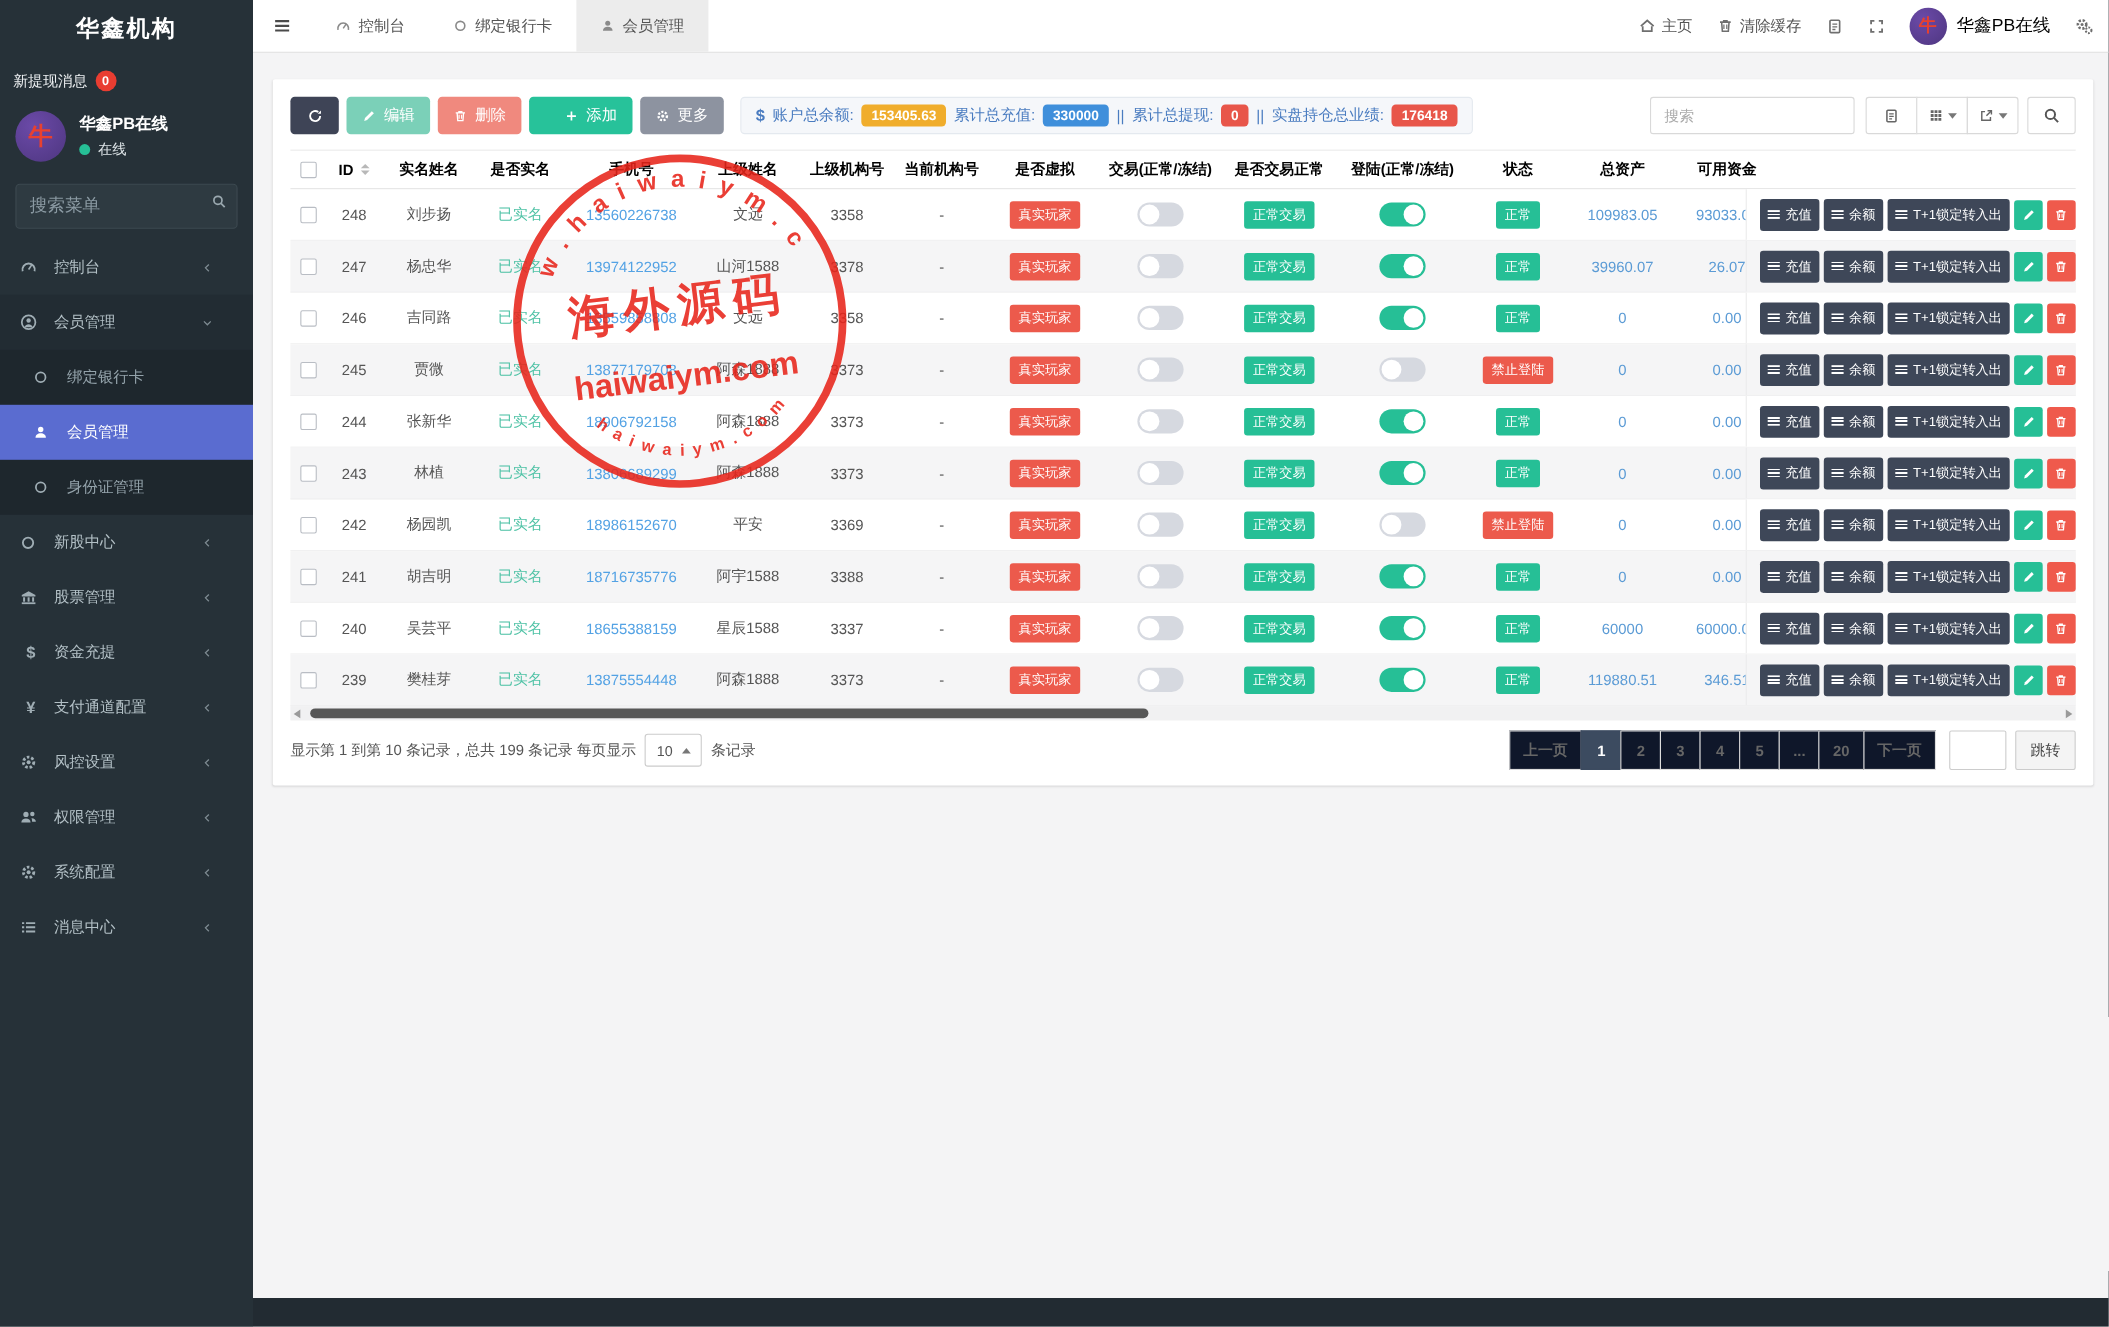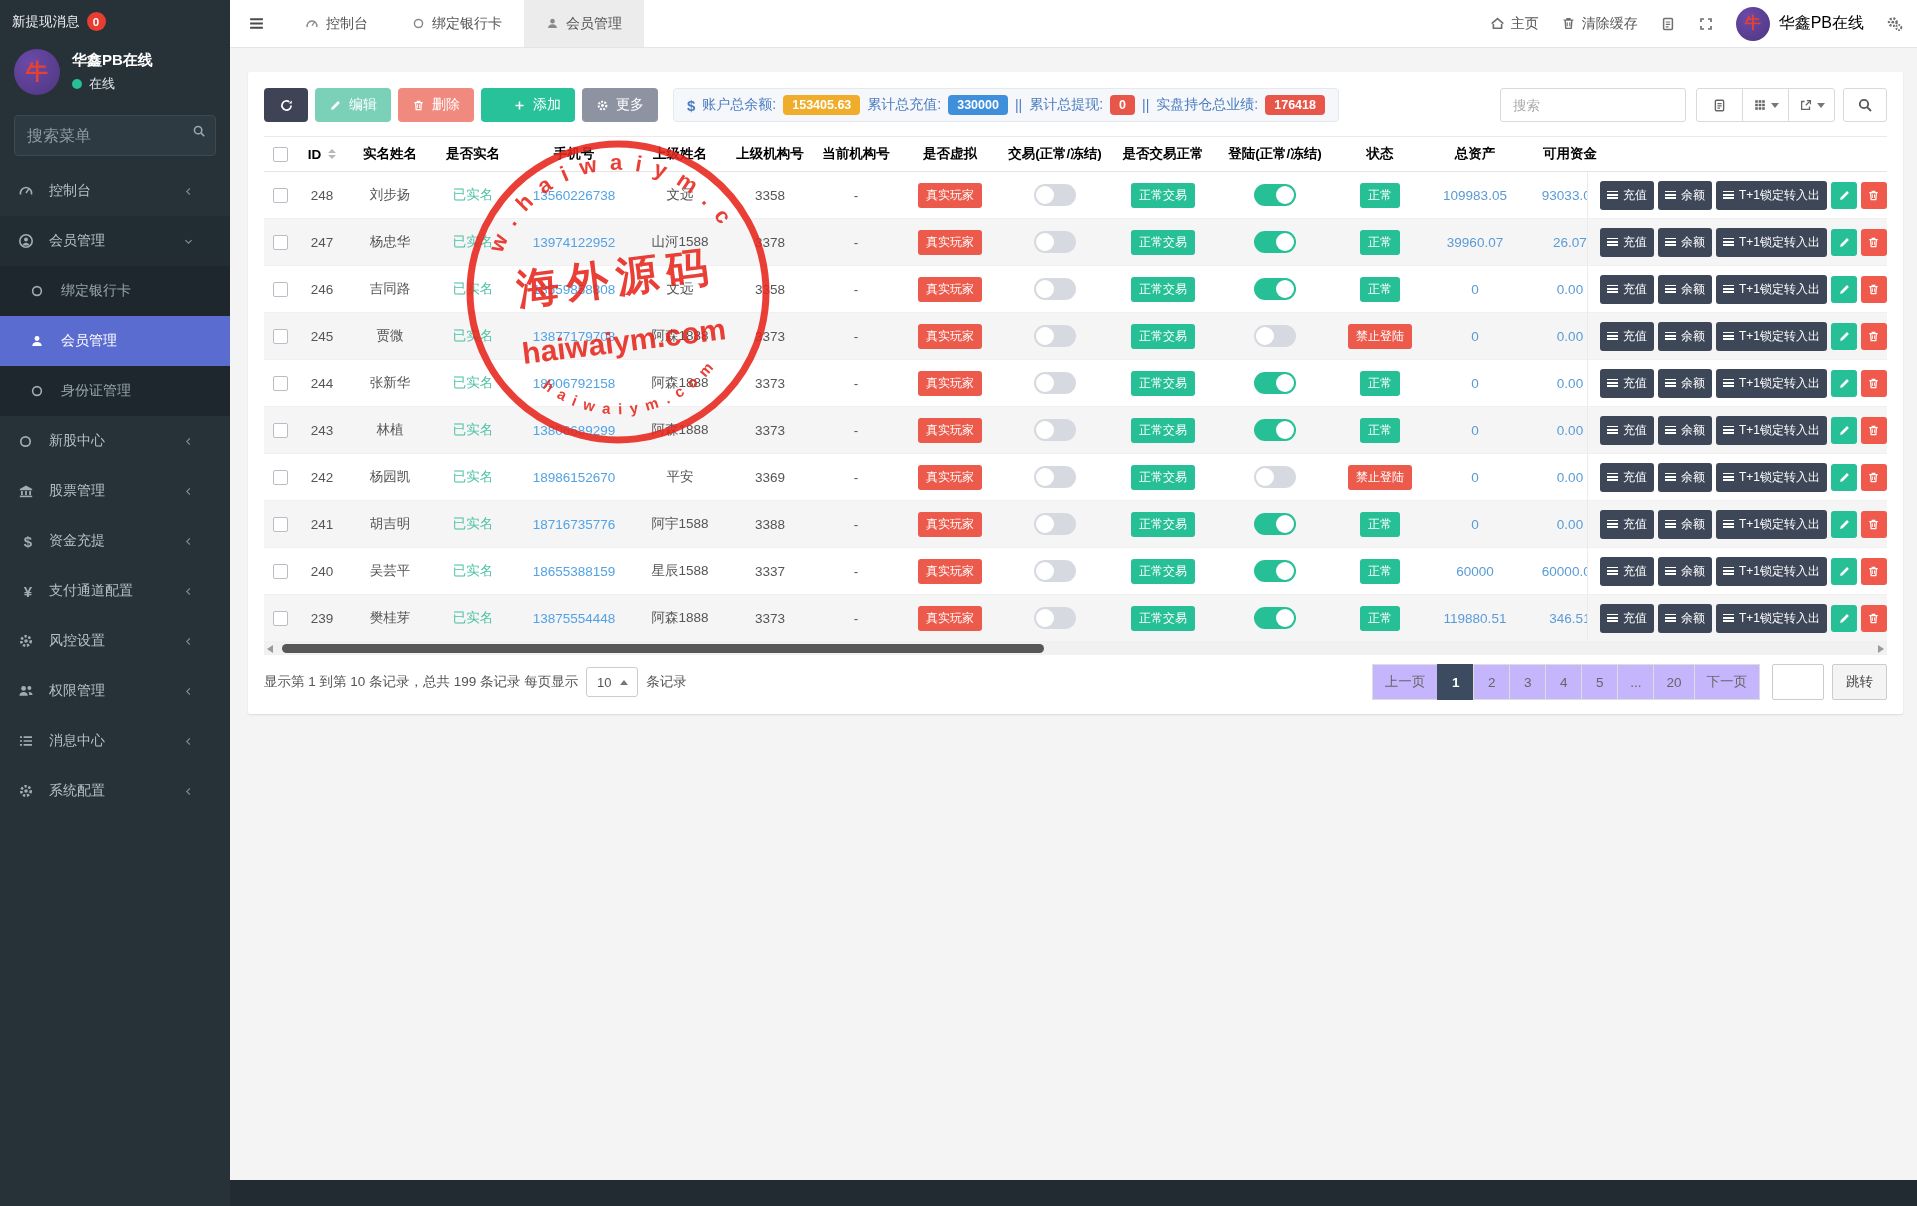--- a/index.html
+++ b/index.html
@@ -138,22 +138,22 @@
   .harrow.right { border-left:6px solid #9a9a9a; margin-left:auto; }
   .hthumb { width:762px; height:9px; border-radius:5px; background:#575757; margin-left:6px; }
 
   
   .tfoot { margin-top:9px; display:flex; align-items:center; width:1623px; }
   .summary { font-size:13.5px; color:#555; display:flex; align-items:center; gap:8px; }
   .sizebox { border:1px solid #ccc; border-radius:3px; height:30px; min-width:52px; display:inline-flex;
              align-items:center; justify-content:center; gap:8px; padding:0 8px; font-size:13px; color:#555; cursor:pointer; background:#fff; }
   .caret-up { width:0; height:0; border-left:4px solid transparent; border-right:4px solid transparent; border-bottom:5px solid #777; }
   .pager { margin-left:auto; display:flex; align-items:center; }
-  .pcell { min-width:37px; height:36px; padding:0 12px; background:#c4b5fd; border:1px solid #ddd; color:#666;
-           display:inline-flex; align-items:center; justify-content:center; font-size:13.5px; cursor:pointer; margin-left:-1px; }
+  .pcell { min-width:37px; height:36px; padding:0 12px; background:#0f172a; border:1px solid #ddd; color:#666;
+           display:inline-flex; align-items:center; justify-content:center; font-size:13.5px; cursor:pointer; margin-left:-1px;font-weight:bold; }
   .pcell.active { background:#3c4b60; border-color:#3c4b60; color:#fff; font-weight:bold; }
   .jump-input { width:52px; height:36px; border:1px solid #ccc; border-radius:2px; margin-left:12px; outline:none; padding:0 6px; font-size:13.5px; }
   .jump-btn { height:36px; padding:0 13px; margin-left:8px; background:#f4f4f4; border:1px solid #ccc; border-radius:2px;
               font-size:13.5px; color:#444; cursor:pointer; font-family:inherit; }
 
   
   .stamp { position:absolute; left:198px; top:48px; width:344px; height:344px; z-index:6; pointer-events:none; opacity:.88; }
 
   .ic { display:inline-flex; }
   .ic svg { display:block; }
@@ -250,20 +250,21 @@
       </symbol>
     <symbol id="i-bars" viewBox="0 0 16 16">
         <path d="M2 4h12M2 8h12M2 12h12" stroke="currentColor" stroke-width="1.8"></path>
       </symbol>
   </defs>
 </svg>
 
 <div class="page">
 
   <aside class="sidebar">
+    <div class="brand">华鑫机构</div>
 
     <div class="notice-row">
       <span>新提现消息</span>
       <span class="notice-badge">0</span>
     </div>
 
     <div class="userblock">
       <div class="avatar">牛</div>
       <div class="user-meta">
         <div class="user-name">华鑫PB在线</div>
@@ -402,37 +403,37 @@
         <span class="grow">权限管理</span>
         <span class="ic chev">
             <svg width="11" height="11">
               <use href="#i-chev-left"></use>
             </svg>
           </span>
       </div>
       <div class="nav-item">
         <span class="ic">
             <svg width="16" height="16">
-              <use href="#i-list"></use>
-            </svg>
-          </span>
-        <span class="grow">消息中心</span>
+              <use href="#i-gear"></use>
+            </svg>
+          </span>
+        <span class="grow">系统配置</span>
         <span class="ic chev">
             <svg width="11" height="11">
               <use href="#i-chev-left"></use>
             </svg>
           </span>
       </div>
       <div class="nav-item">
         <span class="ic">
             <svg width="16" height="16">
-              <use href="#i-gear"></use>
-            </svg>
-          </span>
-        <span class="grow">系统配置</span>
+              <use href="#i-list"></use>
+            </svg>
+          </span>
+        <span class="grow">消息中心</span>
         <span class="ic chev">
             <svg width="11" height="11">
               <use href="#i-chev-left"></use>
             </svg>
           </span>
       </div>
     </nav>
   </aside>
 
   <div class="main">

